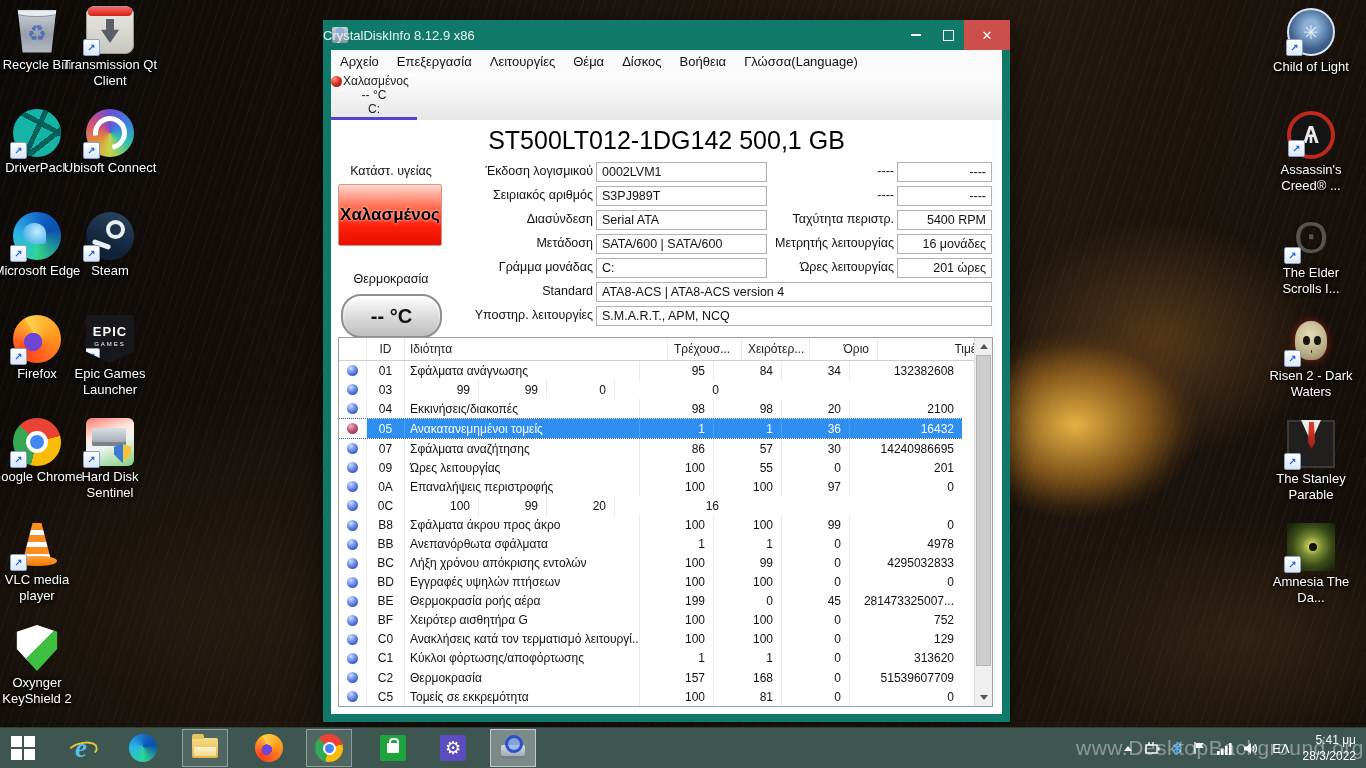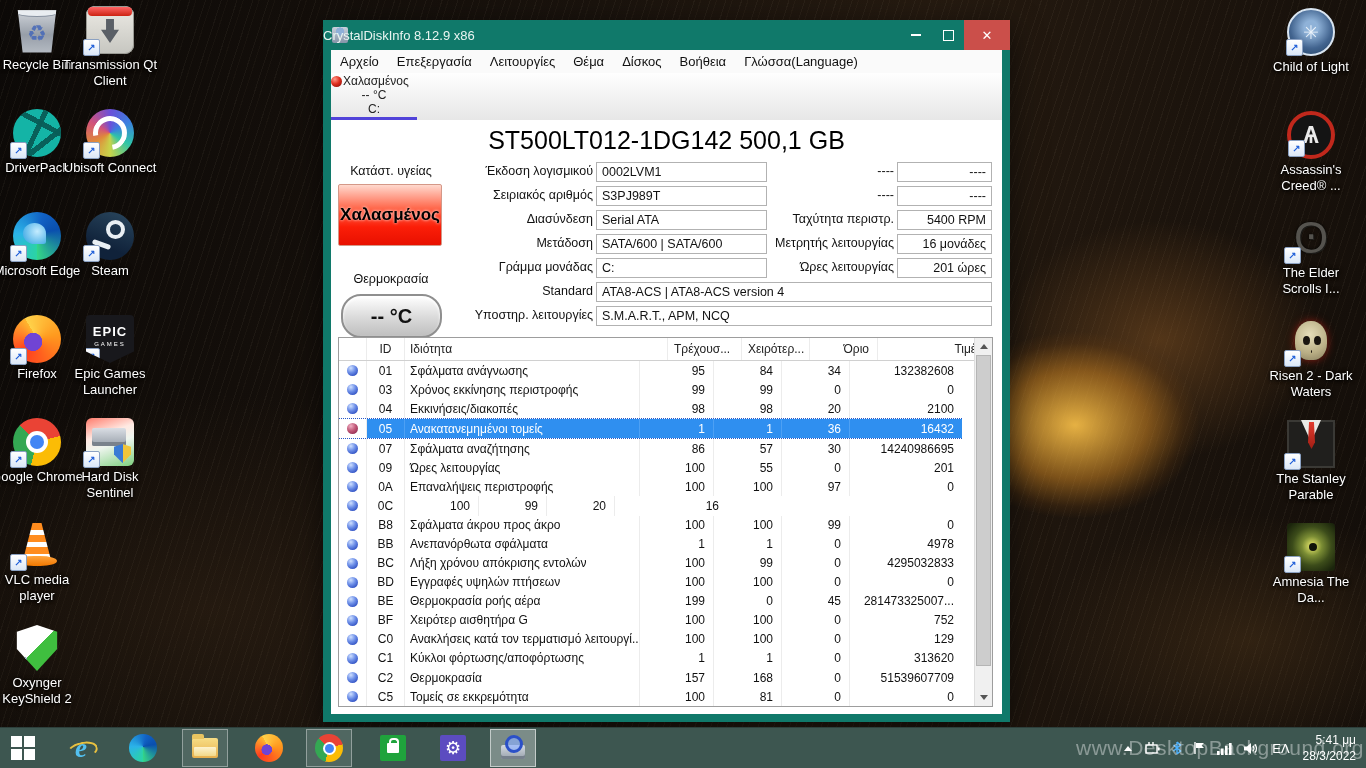--- a/index.html
+++ b/index.html
@@ -460,21 +460,20 @@
             <span class="c c-num c-w">84</span>
             <span class="c c-num c-t">34</span>
             <span class="c c-num c-raw">132382608</span>
           </div>
 
           <div class="trow">
             <span class="c c-dot">
               <i class="dot blue"></i>
             </span>
             <span class="c c-id">03</span>
-            <span class="c c-name">Χρόνος εκκίνησης περιστροφής</span>
             <span class="c c-num">99</span>
             <span class="c c-num c-w">99</span>
             <span class="c c-num c-t">0</span>
             <span class="c c-num c-raw">0</span>
           </div>
 
           <div class="trow">
             <span class="c c-dot">
               <i class="dot blue"></i>
             </span>

